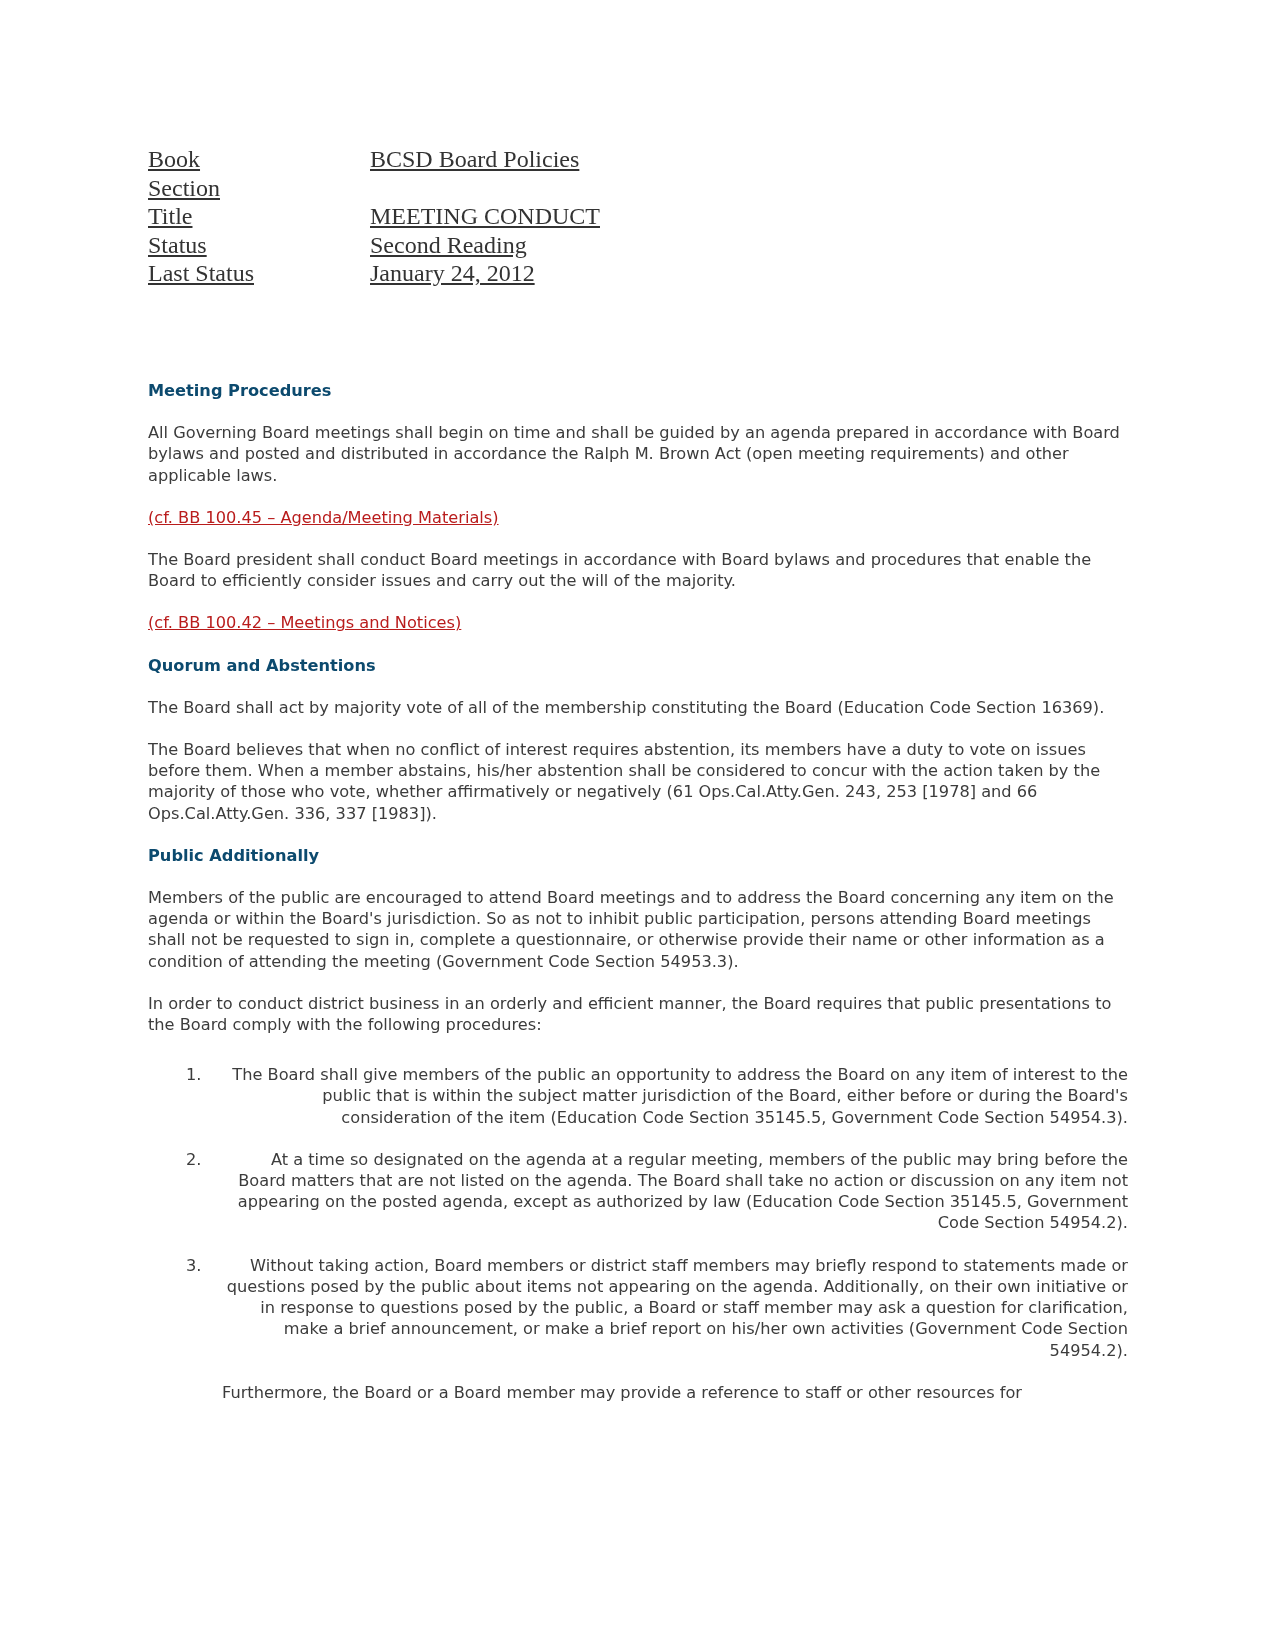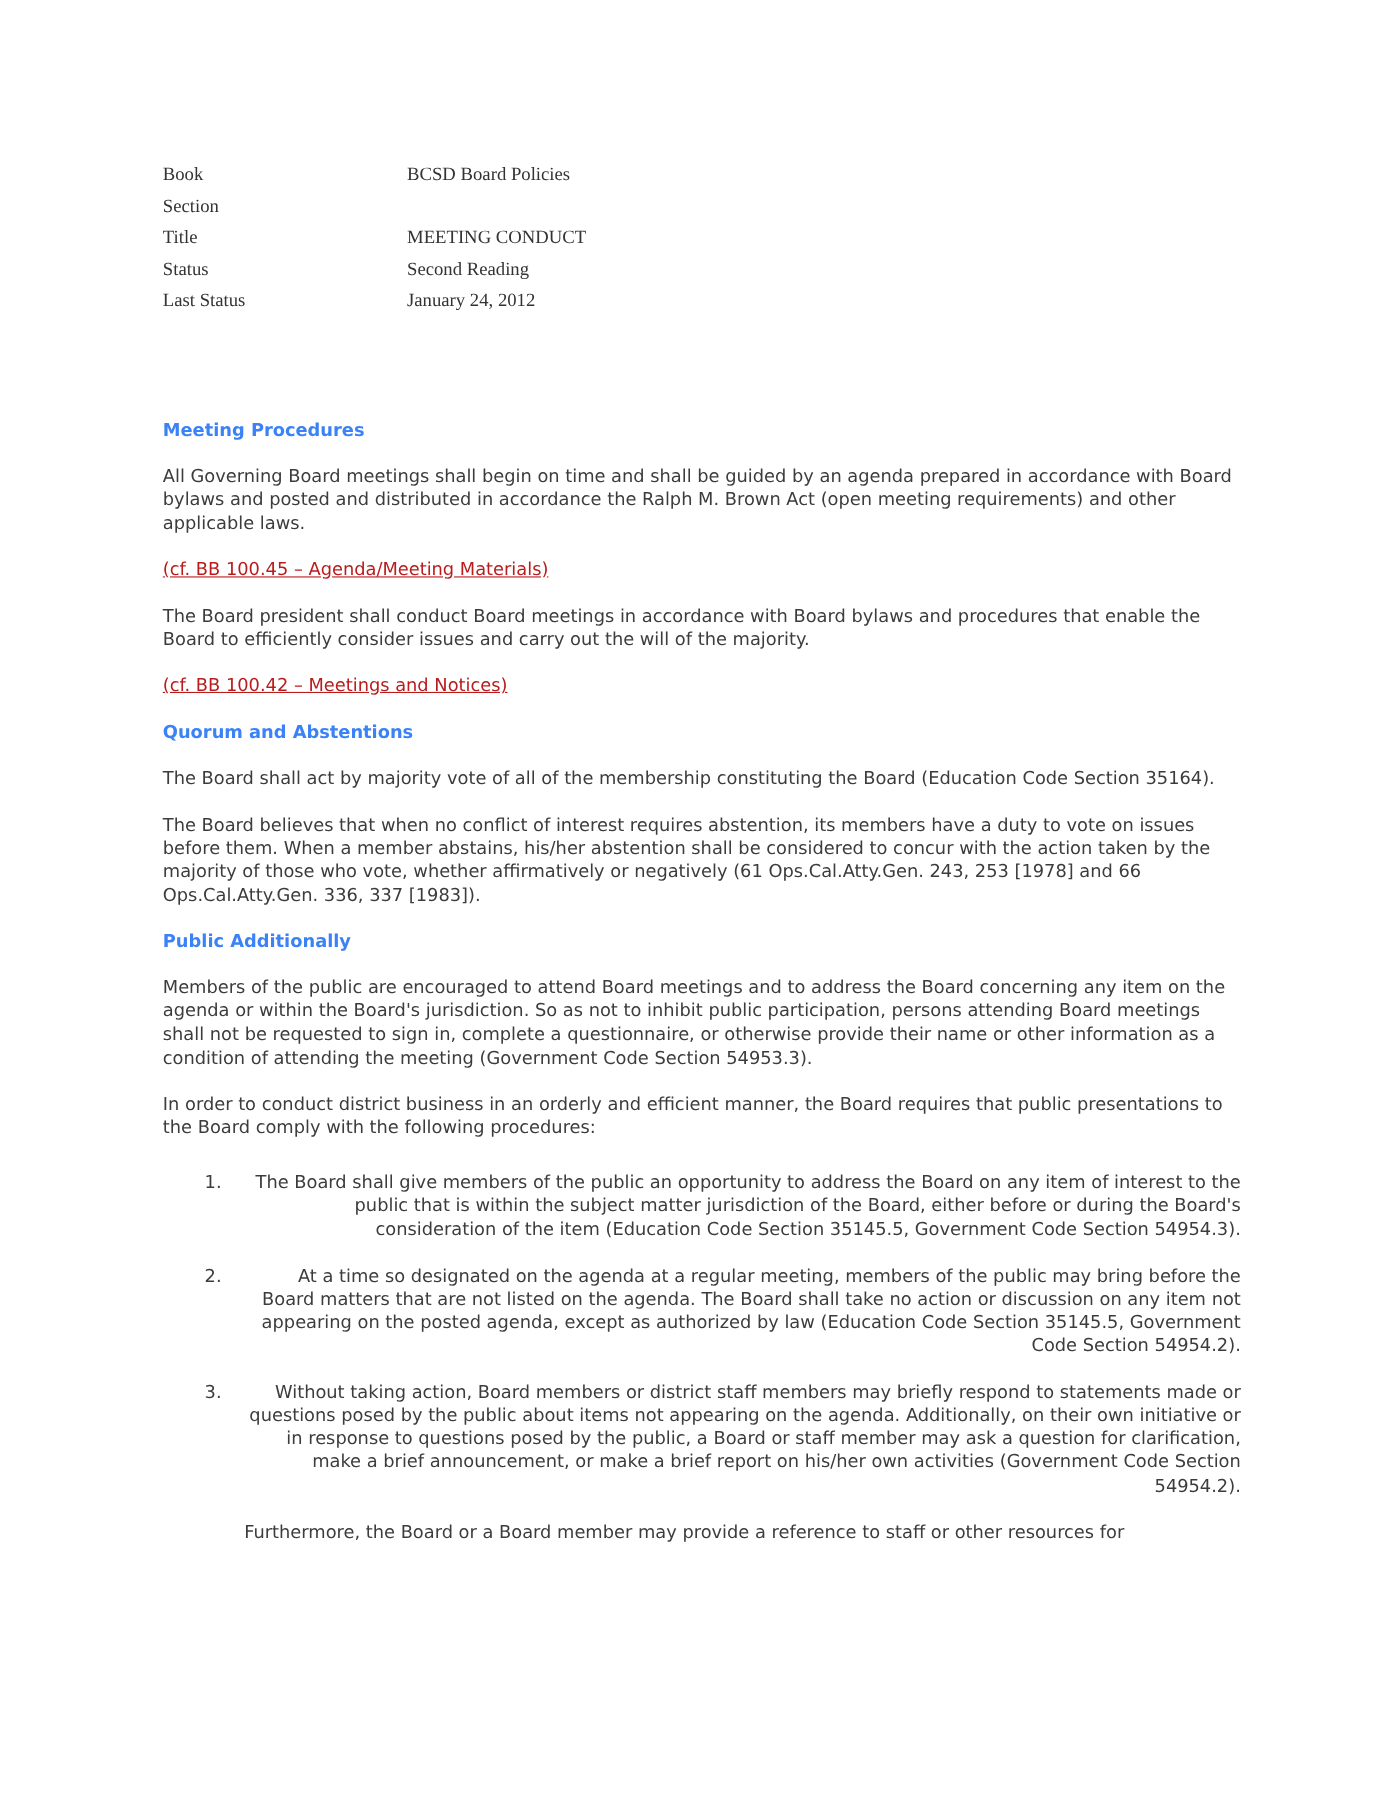--- a/index.html
+++ b/index.html
@@ -1,22 +1,22 @@
 <!DOCTYPE html>
 <html><head>
 <meta charset="utf-8">
 <style>
   html, body { margin: 0; padding: 0; background: #ffffff; }
   body { width: 1265px; height: 1638px; position: relative; overflow: hidden; }
   .page { position: absolute; left: 148px; top: 145px; width: 960px; color: #3a3a3a; }
-  .meta { font-family: "Liberation Serif", "DejaVu Serif", serif; font-size: 17px; line-height: 28.5px; color: #333333; }
+  .meta { font-family: "Liberation Serif", "DejaVu Serif", serif; font-size: 24px; line-height: 28.5px; color: #333333; text-decoration: underline; }
   .meta-row { display: flex; }
   .meta-label { width: 222px; }
   .body { font-family: "DejaVu Sans", "Liberation Sans", sans-serif; font-size: 16.2px; line-height: 21.2px; color: #3c3c3c; position: absolute; top: 235px; left: 0; width: 980px; }
-  .heading { font-weight: bold; margin: 0 0 21px 0; color: #3b82f6; }
+  .heading { font-weight: bold; margin: 0 0 21px 0; color: #0c4a6e; }
   .para { margin: 0 0 21px 0; }
   .link { color: #b91c1c; text-decoration: underline; margin: 0 0 21px 0; display: inline-block; cursor: pointer; }
   .list { margin: 0; padding: 0; list-style: none; }
   .list-item { display: flex; margin: 0 0 21px 0; }
   .num { width: 74px; text-align: right; padding-right: 0; box-sizing: border-box; }
   .num span { display: inline-block; width: 36px; text-align: left; }
   .item-body { flex: 1; }
   .item-text { margin: 0; text-align: right; }
   .item-extra { margin: 21px 0 0 0; }
   .spacer { height: 8px; }
@@ -51,21 +51,21 @@
     <div>
       <p class="heading">Meeting Procedures</p>
       <p class="para">All Governing Board meetings shall begin on time and shall be guided by an agenda prepared in accordance with Board bylaws and posted and distributed in accordance the Ralph M. Brown Act (open meeting requirements) and other applicable laws.</p>
       <a class="link">(cf. BB 100.45 – Agenda/Meeting Materials)</a>
       <p class="para">The Board president shall conduct Board meetings in accordance with Board bylaws and procedures that enable the Board to efficiently consider issues and carry out the will of the majority.</p>
       <a class="link">(cf. BB 100.42 – Meetings and Notices)</a>
     </div>
 
     <div>
       <p class="heading">Quorum and Abstentions</p>
-      <p class="para">The Board shall act by majority vote of all of the membership constituting the Board (Education Code Section 35164).</p>
+      <p class="para">The Board shall act by majority vote of all of the membership constituting the Board (Education Code Section 16369).</p>
       <p class="para">The Board believes that when no conflict of interest requires abstention, its members have a duty to vote on issues before them.  When a member abstains, his/her abstention shall be considered to concur with the action taken by the majority of those who vote, whether affirmatively or negatively (61 Ops.Cal.Atty.Gen. 243, 253 [1978] and 66 Ops.Cal.Atty.Gen. 336, 337 [1983]).</p>
     </div>
 
     <div>
       <p class="heading">Public Additionally</p>
       <p class="para">Members of the public are encouraged to attend Board meetings and to address the Board concerning any item on the agenda or within the Board's jurisdiction.  So as not to inhibit public participation, persons attending Board meetings shall not be requested to sign in, complete a questionnaire, or otherwise provide their name or other information as a condition of attending the meeting (Government Code Section 54953.3).</p>
       <p class="para">In order to conduct district business in an orderly and efficient manner, the Board requires that public presentations to the Board comply with the following procedures:</p>
       <div class="spacer"></div>
       <ol class="list">
         <li class="list-item">

